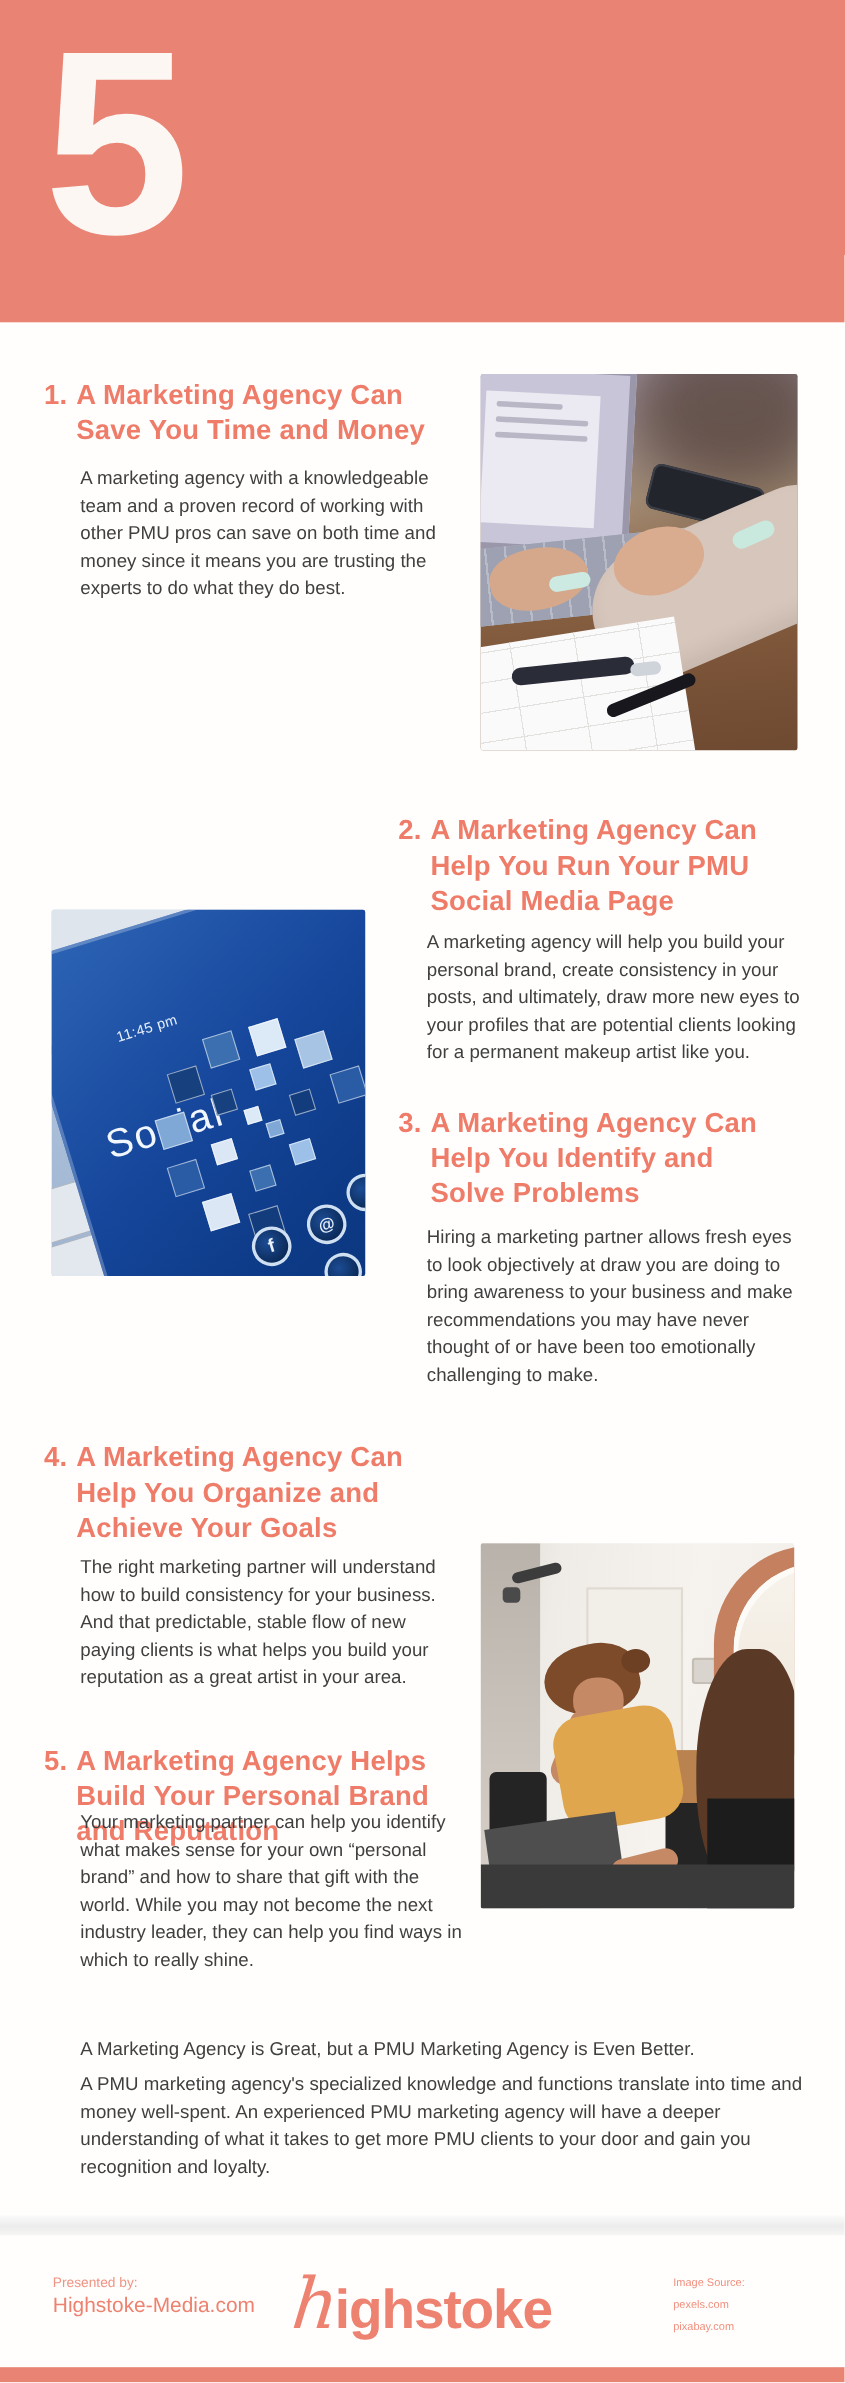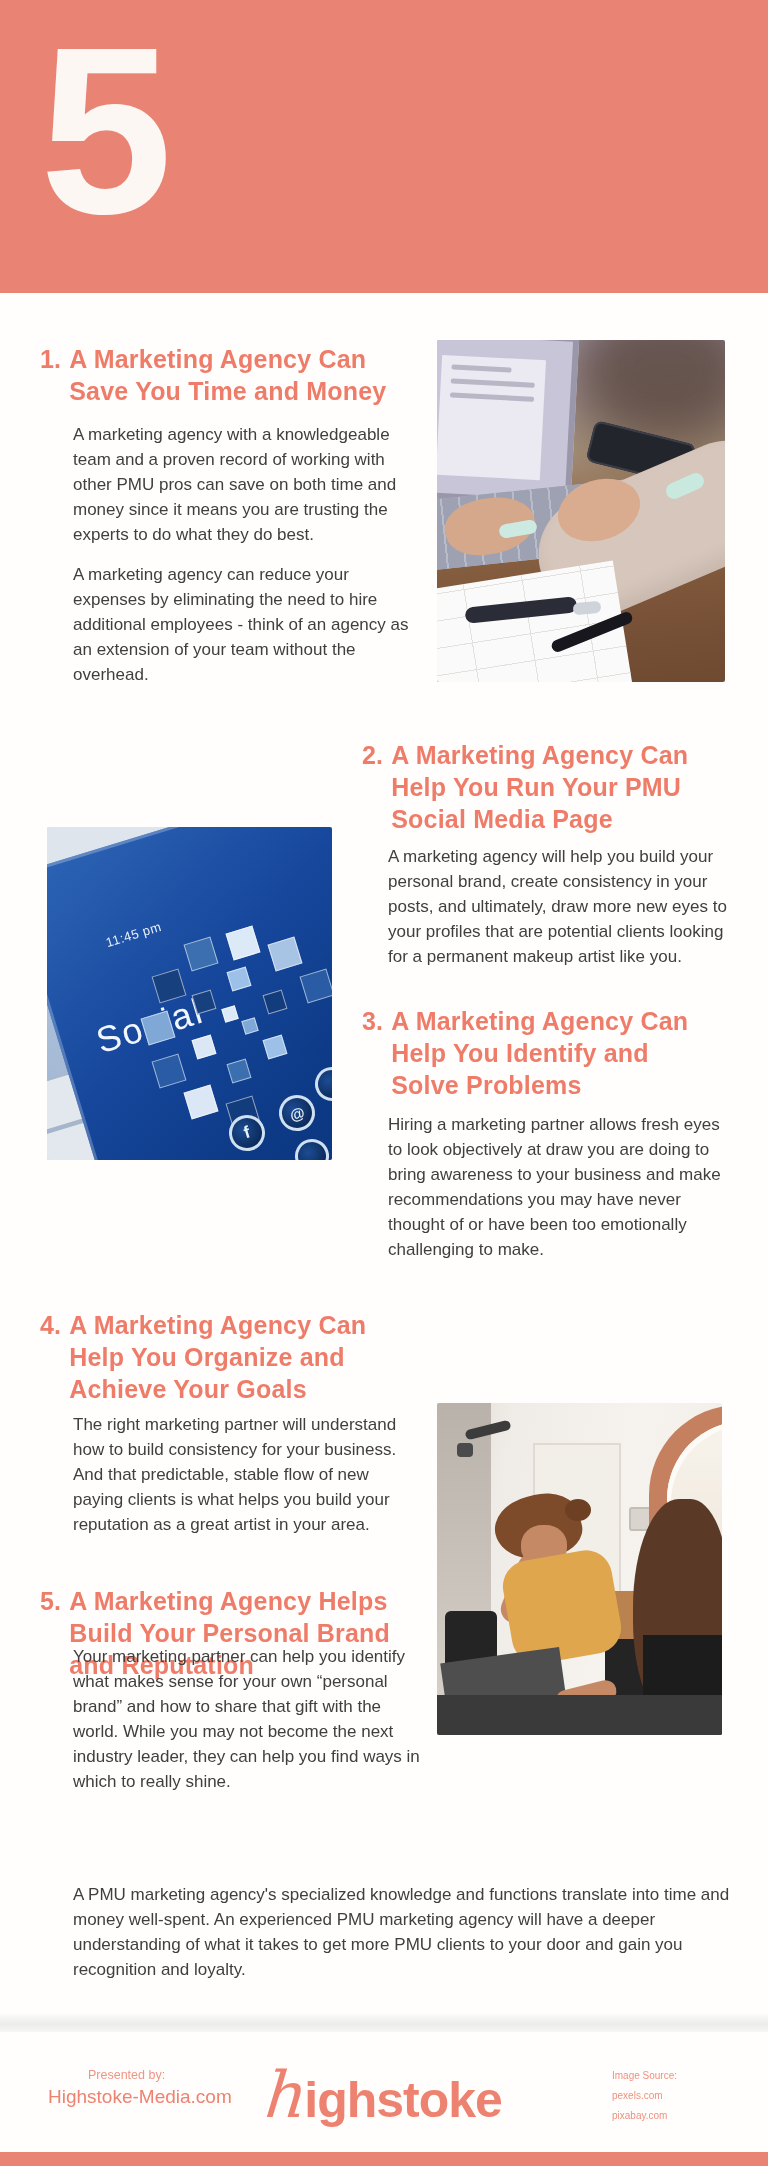--- a/index.html
+++ b/index.html
@@ -99,21 +99,21 @@
   .p3-top2{left:206px;top:232px;width:90px;height:100px;background:#1c1c1c;}
   .p3-slab{left:0;top:292px;width:285px;height:40px;background:#3a3a3a;}
   .p3-laptop{left:6px;top:252px;width:120px;height:48px;background:#4e4e4e;transform:rotate(-8deg);}
   .p3-hand{left:118px;top:282px;width:62px;height:22px;background:#c58a65;border-radius:11px;transform:rotate(-14deg);}
 
   
   .closing{position:absolute;left:73px;width:676px;font-size:17px;line-height:25px;color:#3f3f3f;}
   .divider{position:absolute;left:0;top:2014px;width:768px;height:18px;
            background:linear-gradient(180deg,#fbfbfa 0%,#ececec 55%,#f6f6f5 100%);}
   .foot-left{position:absolute;left:48px;top:2068px;color:#f09484;}
-  .foot-left .lbl{font-size:12.5px;margin-bottom:4px;margin-left:40px;}
+  .foot-left .lbl{font-size:12.5px;margin-bottom:4px;}
   .foot-left .site{font-size:19px;color:#ee8270;}
   .logo{position:absolute;left:0;top:2058px;width:768px;text-align:center;color:#ee8270;
         font-size:50px;font-weight:700;letter-spacing:-1px;}
   .logo-h{font-family:"DejaVu Serif",serif;font-style:italic;font-weight:400;font-size:64px;
           display:inline-block;transform:skewX(-6deg);margin-right:-2px;}
   .foot-right{position:absolute;left:612px;top:2066px;color:#f0907f;font-size:10px;line-height:20px;}
   .bottom-bar{position:absolute;left:0;top:2152px;width:768px;height:14px;background:#e98373;}
   a.plain{color:inherit;text-decoration:none;}
 </style>
 </head>
@@ -125,21 +125,20 @@
     <div class="big-number">5</div>
   </div>
 
   <div class="sec-heading" style="left:40px;top:344px;">
     <span class="num">1.</span>
     <span class="htext">A Marketing Agency Can
 Save You Time and Money</span>
   </div>
   <div class="body-block" style="left:73px;top:422px;width:345px;">
     <p>A marketing agency with a knowledgeable team and a proven record of working with other PMU pros can save on both time and money since it means you are trusting the experts to do what they do best.</p>
-    <p>A marketing agency can reduce your expenses by eliminating the need to hire additional employees - think of an agency as an extension of your team without the overhead.</p>
   </div>
 
   <div class="photo photo1">
     <div class="abs p1-blur"></div>
     <div class="abs p1-screen">
       <div class="abs p1-page">
         <div class="p1-line" style="width:60px;"></div>
         <div class="p1-line"></div>
         <div class="p1-line"></div>
       </div>
@@ -247,20 +246,21 @@
   <div class="sec-heading" style="left:40px;top:1586px;">
     <span class="num">5.</span>
     <span class="htext">A Marketing Agency Helps
 Build Your Personal Brand
 and Reputation</span>
   </div>
   <div class="body-block" style="left:73px;top:1644px;width:348px;">
     <p>Your marketing partner can help you identify what makes sense for your own “personal brand” and how to share that gift with the world. While you may not become the next industry leader, they can help you find ways in which to really shine.</p>
   </div>
 
+  <div class="closing" style="top:1850px;">A Marketing Agency is Great, but a PMU Marketing Agency is Even Better.</div>
   <div class="closing" style="top:1882px;">A PMU marketing agency's specialized knowledge and functions translate into time and money well-spent. An experienced PMU marketing agency will have a deeper understanding of what it takes to get more PMU clients to your door and gain you recognition and loyalty.</div>
 
   <div class="divider"></div>
 
   <div class="foot-left">
     <div class="lbl">Presented by:</div>
     <div class="site"><a class="plain" href="#">Highstoke-Media.com</a></div>
   </div>
 
   <div class="logo"><span class="logo-h">h</span><span>ighstoke</span></div>

